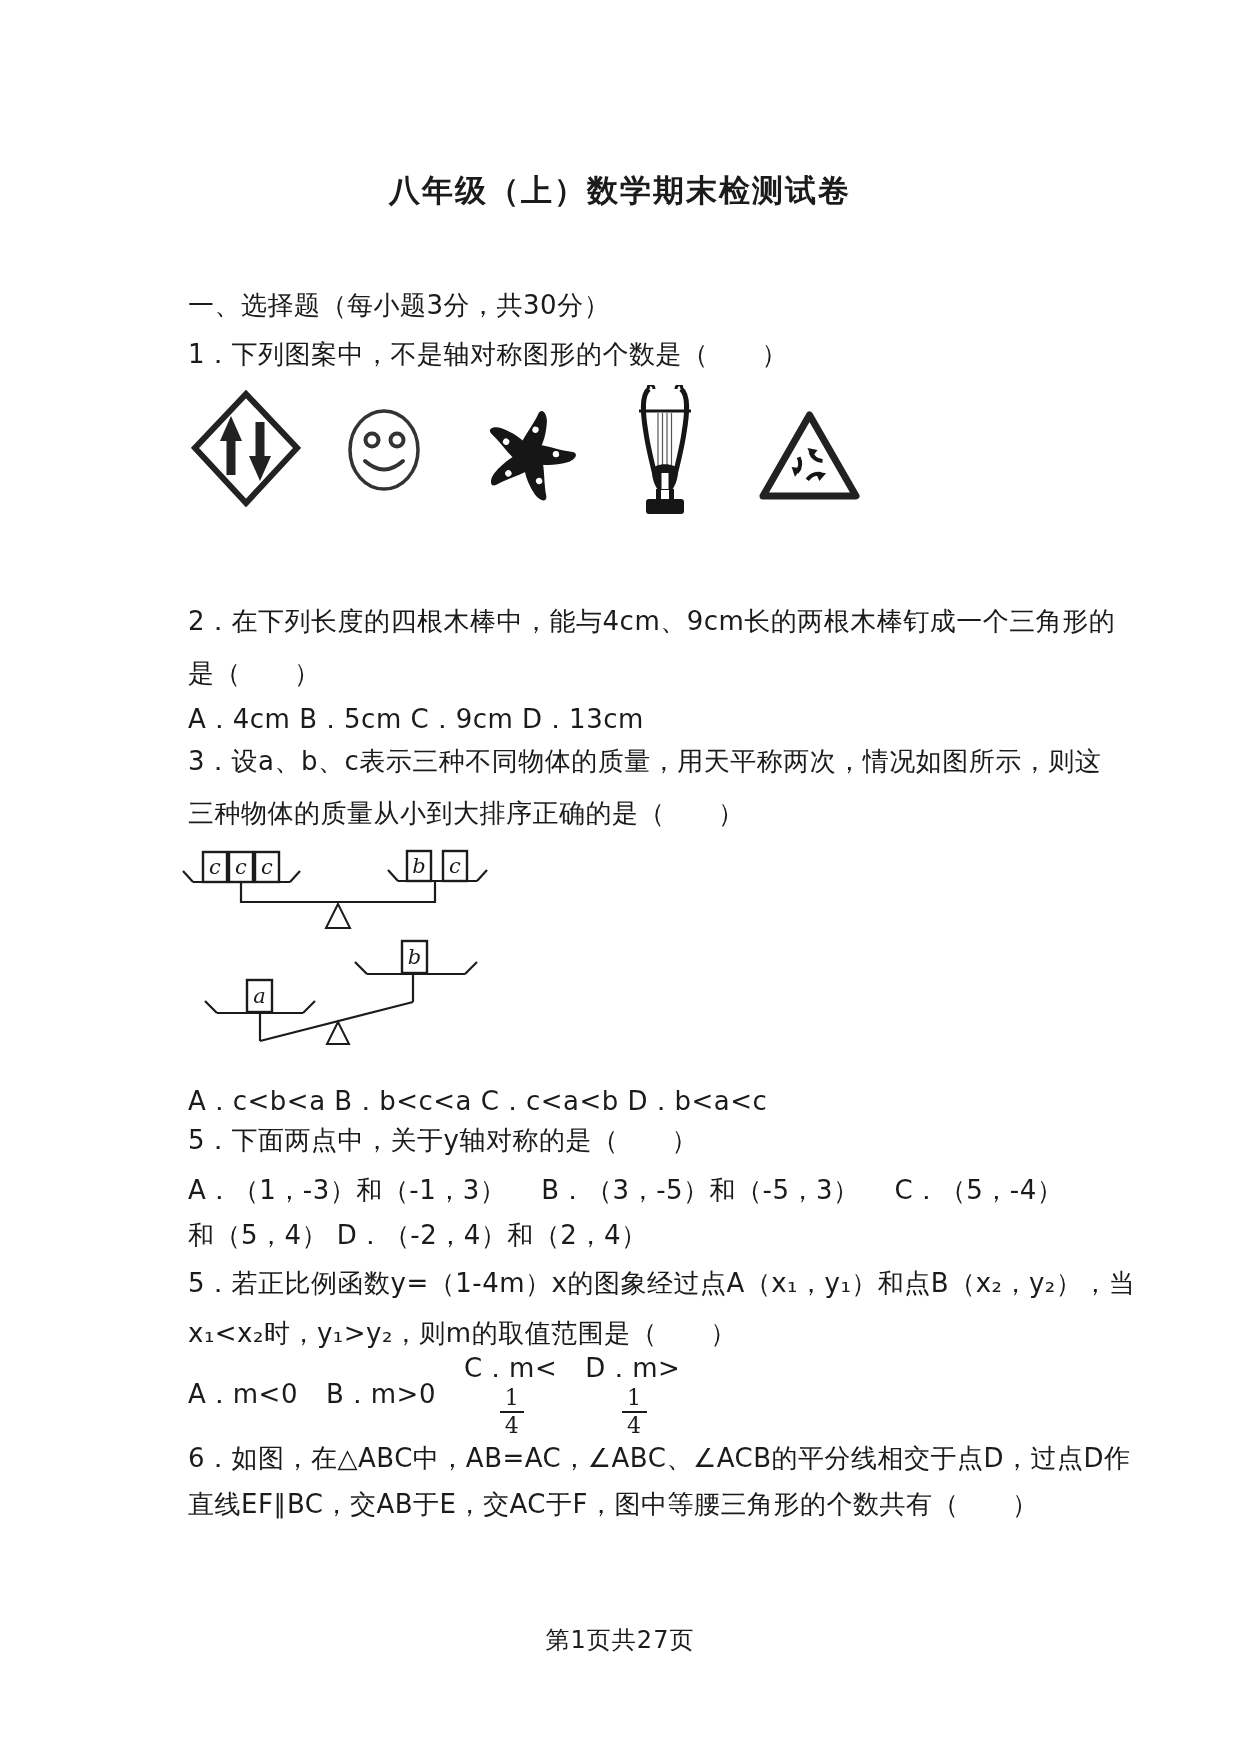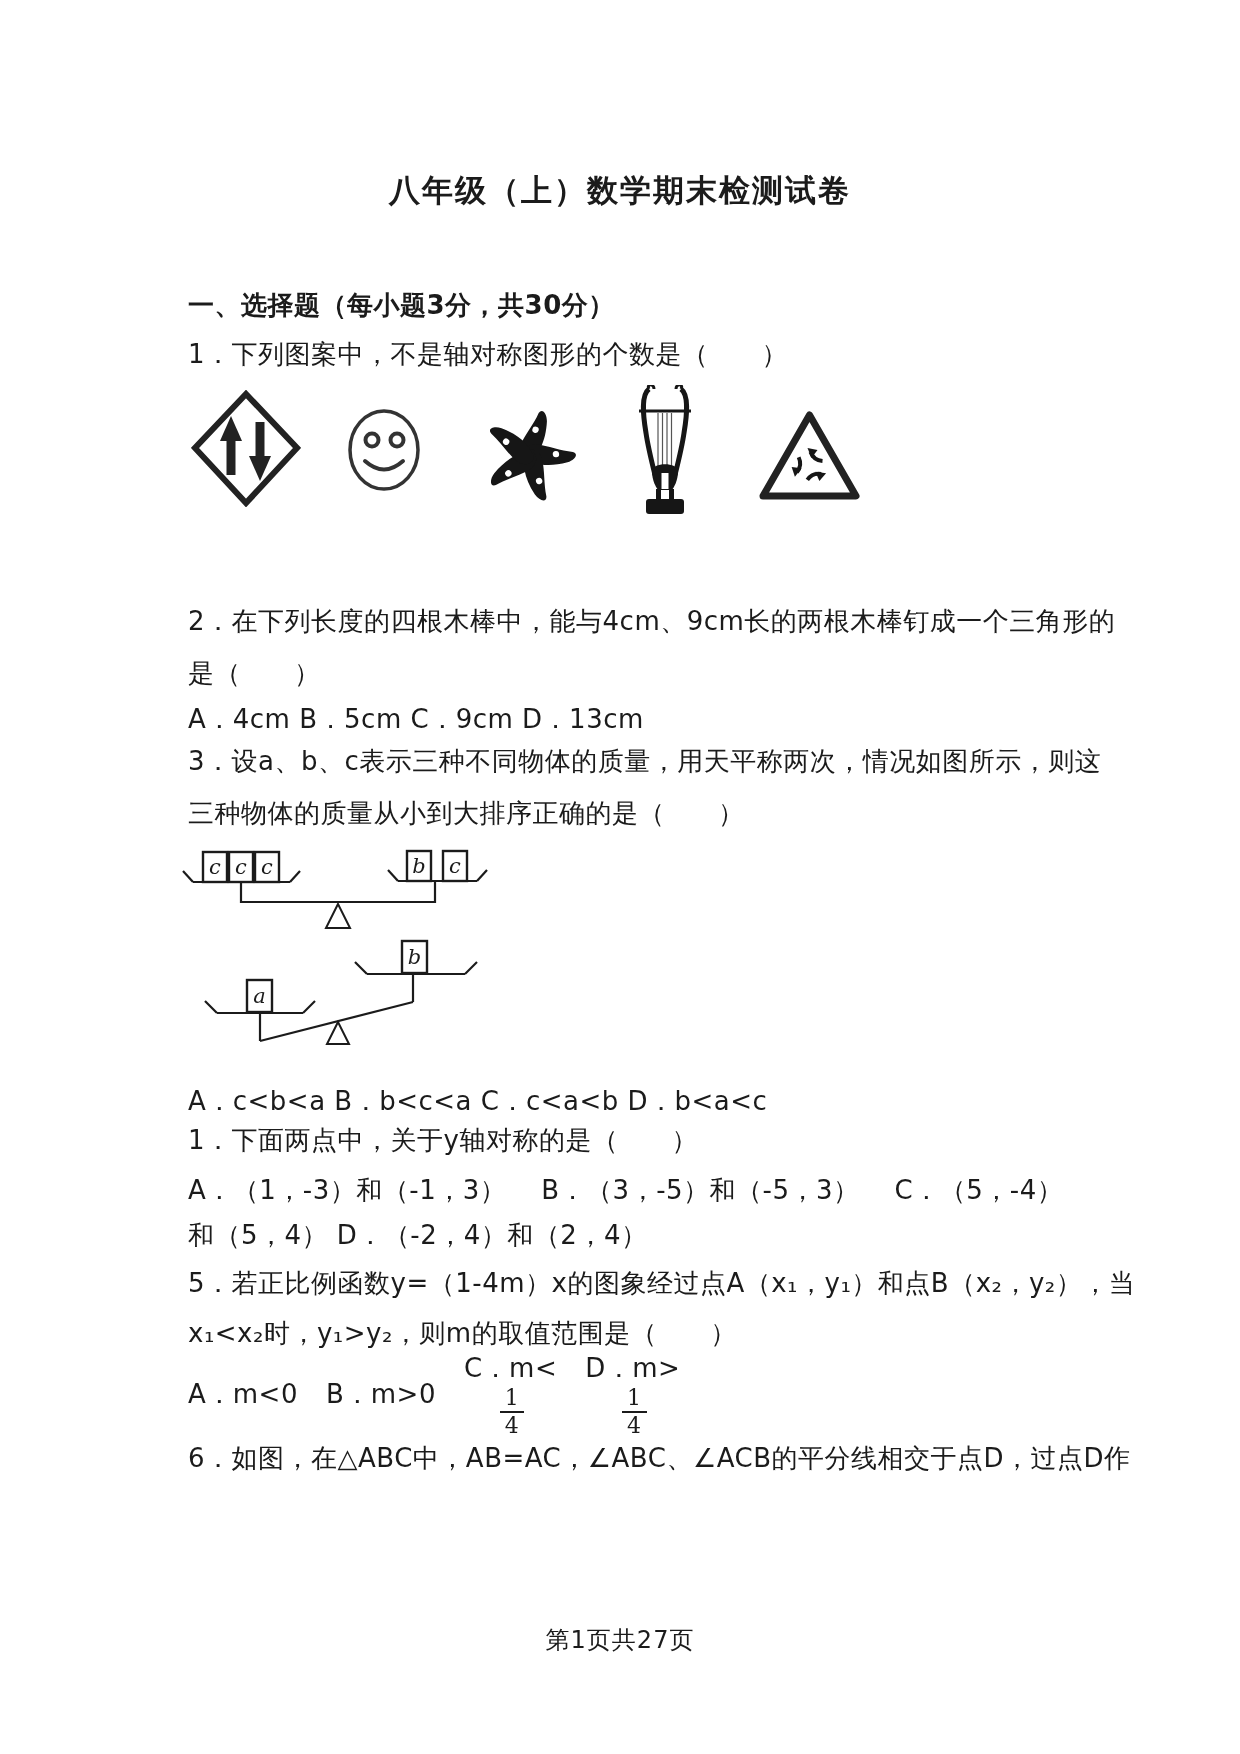--- a/index.html
+++ b/index.html
@@ -19,21 +19,21 @@
     font-size:31px;font-weight:600;
     letter-spacing:2px;
   }
   .line{
     left:188px;
     font-size:26px;
     letter-spacing:0.5px;
     white-space:pre;
     line-height:1.25;
   }
-  .section-heading{font-weight:700;text-align:right;}
+  .section-heading{font-weight:400;text-align:right;}
   .icon-box{position:absolute;}
   .icon-box svg{display:block;width:100%;height:100%;}
   .figure-box{position:absolute;}
   .opts-row{
     position:absolute;
     left:188px;top:1366px;height:56px;
     display:flex;align-items:center;gap:28px;
     font-size:26px;letter-spacing:0.5px;white-space:pre;
   }
   .opt-with-frac{display:flex;align-items:center;flex-direction:column;}
@@ -185,21 +185,21 @@
         <text class="blk-label" x="104.5" y="158">a</text>
         <line class="wire" x1="105" y1="168" x2="105" y2="196"></line>
         <line class="wire" x1="105" y1="196" x2="258" y2="157"></line>
         <polygon points="183,177 172,199 194,199" fill="none" stroke="#1b1b1b" stroke-width="2"></polygon>
       </g>
     </svg>
   </div>
 
   <div class="abs line" style="top:1085px">A．c&lt;b&lt;a B．b&lt;c&lt;a C．c&lt;a&lt;b D．b&lt;a&lt;c</div>
 
-  <div class="abs line" style="top:1124px">1．下面两点中，关于y轴对称的是（　　）</div>
+  <div class="abs line" style="top:1124px">5．下面两点中，关于y轴对称的是（　　）</div>
   <div class="abs line" style="top:1174px">A．（1，-3）和（-1，3）    B．（3，-5）和（-5，3）    C．（5，-4）</div>
   <div class="abs line" style="top:1219px">和（5，4） D．（-2，4）和（2，4）</div>
 
   <div class="abs line" style="top:1267px">5．若正比例函数y=（1-4m）x的图象经过点A（x₁，y₁）和点B（x₂，y₂），当</div>
   <div class="abs line" style="top:1317px">x₁&lt;x₂时，y₁&gt;y₂，则m的取值范围是（　　）</div>
 
   <div class="opts-row">
     <span>A．m&lt;0</span>
     <span>B．m&gt;0</span>
     <span class="opt-with-frac">
@@ -212,16 +212,17 @@
     <span class="opt-with-frac">
       <span>D．m&gt;</span>
       <span class="frac">
         <span class="num">1</span>
         <span class="den">4</span>
       </span>
     </span>
   </div>
 
   <div class="abs line" style="top:1442px">6．如图，在△ABC中，AB=AC，∠ABC、∠ACB的平分线相交于点D，过点D作</div>
+  <div class="abs line" style="top:1488px">直线EF∥BC，交AB于E，交AC于F，图中等腰三角形的个数共有（　　）</div>
 
   <div class="abs footer">第1页共27页</div>
 
 </div>
 
 </body></html>

